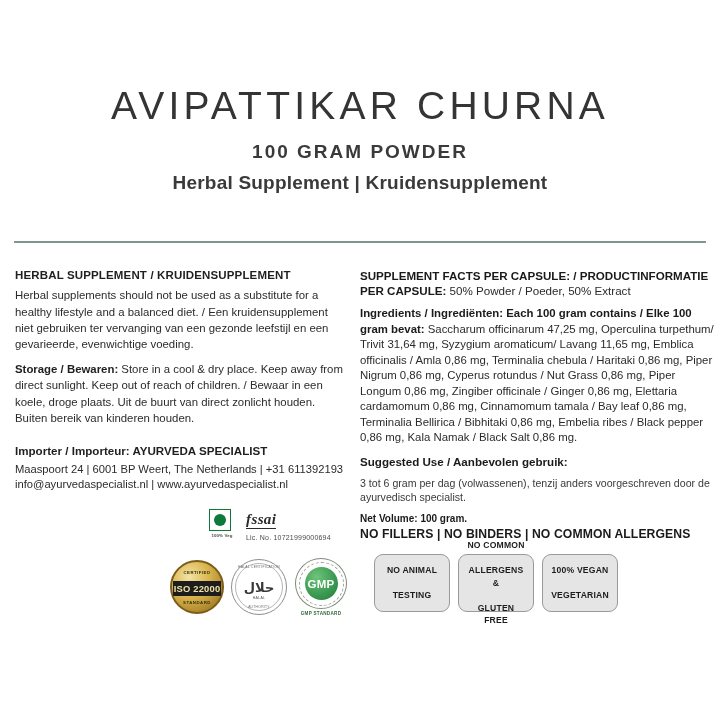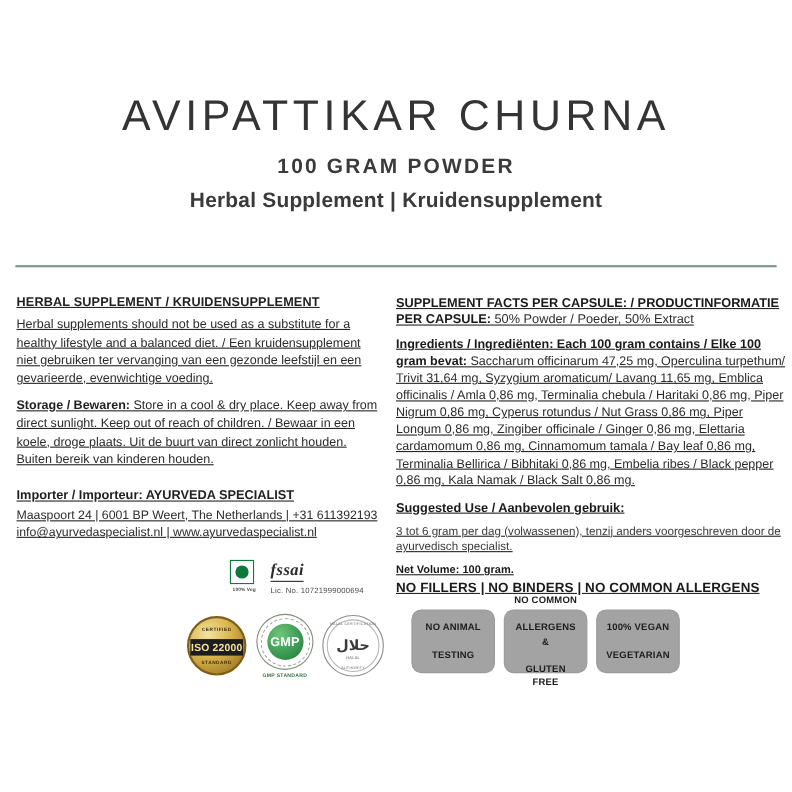--- a/index.html
+++ b/index.html
@@ -63,21 +63,20 @@
   }
 
   
   .columns {
     position: absolute;
     top: 268px;
     left: 0;
     width: 720px;
     display: flex;
     align-items: flex-start;
-    text-decoration: underline;
   }
   .col-left {
     width: 360px;
     padding-left: 15px;
     padding-right: 16px;
     box-sizing: border-box;
   }
   .col-right {
     width: 360px;
     padding-left: 0px;
@@ -176,21 +175,21 @@
     left: 374px;
     top: 554px;
     display: flex;
     gap: 8px;
   }
   .badge-box {
     width: 76px;
     height: 58px;
     border: 1px solid #9a9a9a;
     border-radius: 9px;
-    background: #a3a3a3;
+    background: #e5e5e5;
     display: flex;
     align-items: center;
     justify-content: center;
     text-align: center;
     box-sizing: border-box;
   }
   .badge-box span {
     font-size: 8.6px;
     font-weight: 700;
     color: #1c1c1c;
@@ -479,38 +478,38 @@
     <div class="seal seal-iso">
       <div class="disc">
         <div class="arc-top">CERTIFIED</div>
         <div class="band">
           <span>ISO 22000</span>
         </div>
         <div class="arc-bot">STANDARD</div>
       </div>
     </div>
 
-    <div class="seal seal-gmp">
-      <div class="ring">
-        <div class="inner">
-          <span>GMP</span>
-        </div>
-      </div>
-      <div class="caption">GMP STANDARD</div>
-    </div>
-
     <div class="seal seal-halal">
       <div class="ring">
         <div class="arc top">HALAL CERTIFICATION</div>
         <div class="arabic">حلال</div>
         <div class="sub">HALAL</div>
         <div class="arc bottom">AUTHORITY</div>
       </div>
     </div>
 
+    <div class="seal seal-gmp">
+      <div class="ring">
+        <div class="inner">
+          <span>GMP</span>
+        </div>
+      </div>
+      <div class="caption">GMP STANDARD</div>
+    </div>
+
   </div>
 
   <div class="badge-row">
 
     <div class="badge-box">
       <span>
         <span>NO ANIMAL</span><br>
         <span>TESTING</span>
       </span>
     </div>

